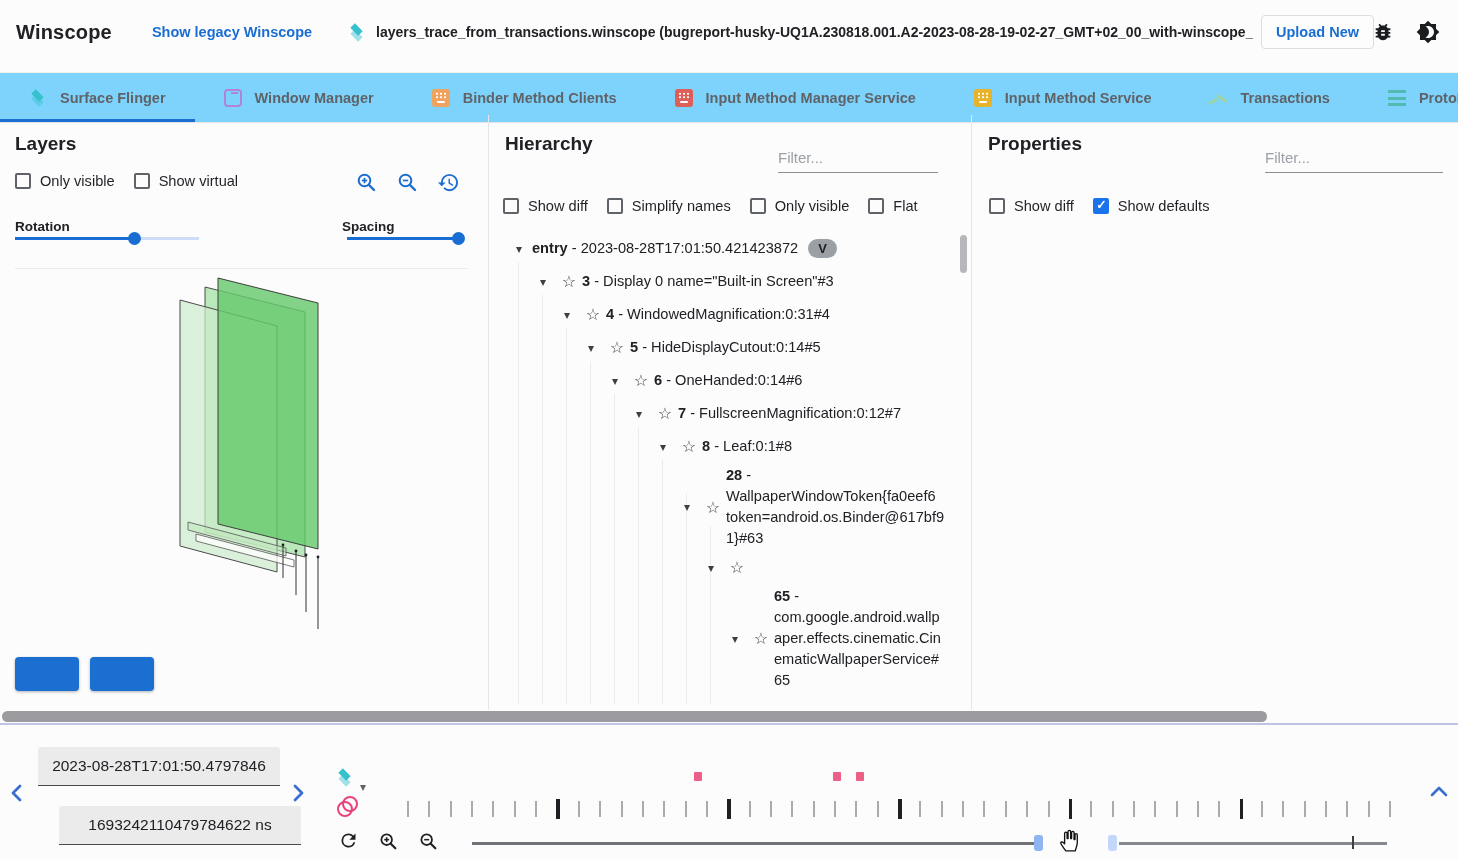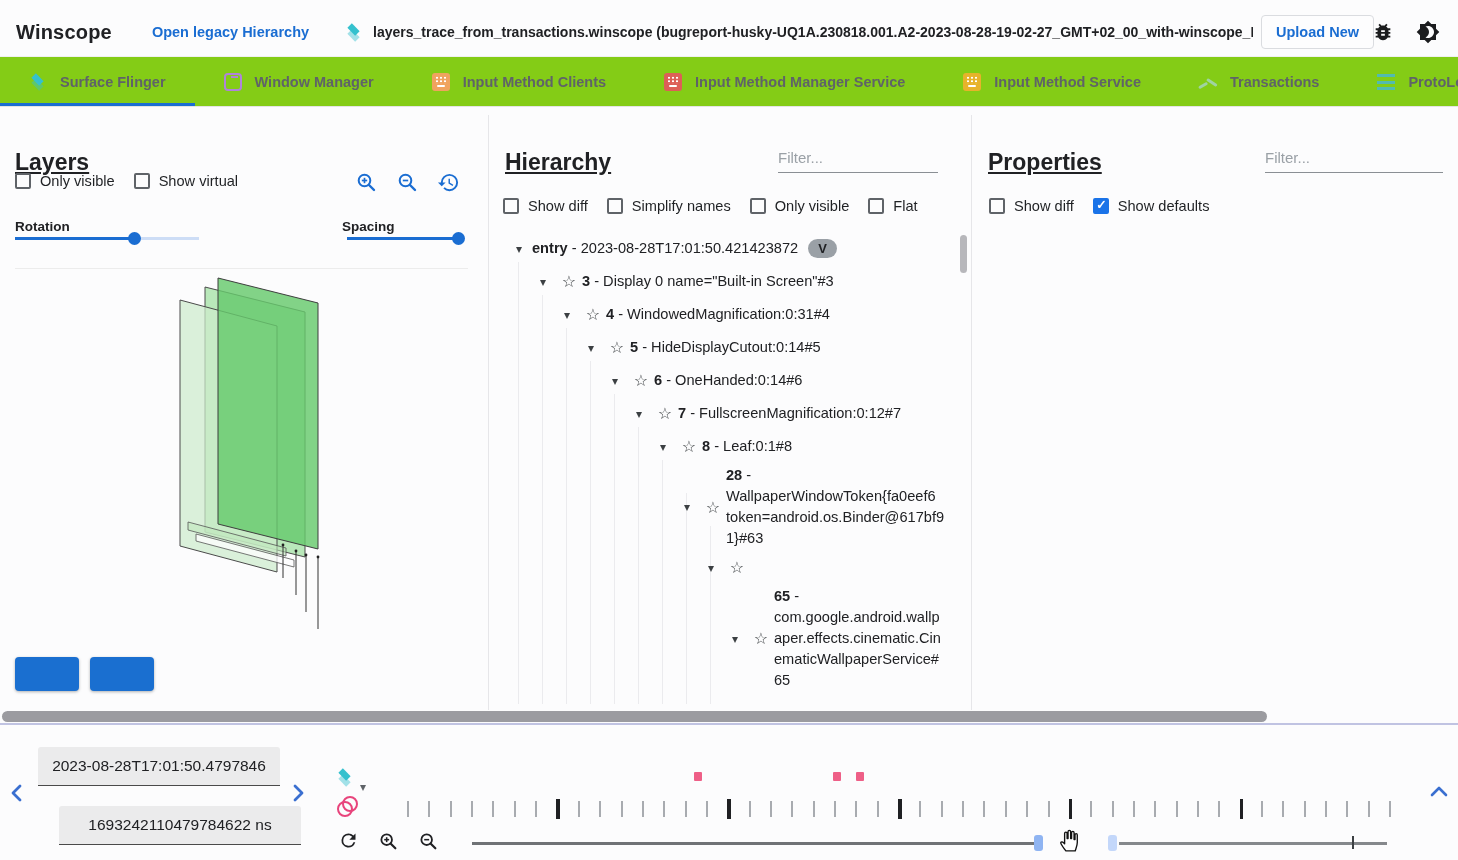--- a/index.html
+++ b/index.html
@@ -37,32 +37,32 @@
   .chart-icon::after{content:"";position:absolute;right:-1px;top:8px;width:12px;height:2.6px;border-radius:2px;
     background:var(--ic,#9fd3a2);transform:rotate(33deg);}
   .lines-icon{background:linear-gradient(#0000 1px,var(--ic,#52bbb1) 1px 4px,#0000 4px 7.5px,
     var(--ic,#52bbb1) 7.5px 10.5px,#0000 10.5px 14px,var(--ic,#52bbb1) 14px 17px,#0000 17px);}
   .rings-icon::before,.rings-icon::after{content:"";position:absolute;width:12px;height:12px;
     border:2.4px solid var(--ic,#e8447c);border-radius:50%;}
   .rings-icon::before{left:0;top:5px;}
   .rings-icon::after{left:5px;top:0;}
 
   
-  #tabbar{position:absolute;left:0;top:56px;width:1458px;height:51px;display:flex;align-items:stretch;
-    border-top:1px solid #f0f0f0;border-bottom:1px solid #e4e4e4;overflow:hidden;background:#84cc16;}
+  #tabbar{position:absolute;left:0;top:72px;width:1458px;height:51px;display:flex;align-items:stretch;
+    border-top:1px solid #f0f0f0;border-bottom:1px solid #e4e4e4;overflow:hidden;background:#7dd3fc;}
   .tab{display:flex;align-items:center;gap:13px;padding:0 29px;font-size:14.5px;font-weight:700;
     color:#5f6368;position:relative;cursor:pointer;white-space:nowrap;}
   .tab.active::after{content:"";position:absolute;left:0;right:0;bottom:0;height:3px;background:#1a6dd2;}
 
   
   .panel{position:absolute;top:115px;height:595px;}
   #panel-layers{left:0;width:489px;border-right:1px solid #e6e6e9;}
   #panel-hierarchy{left:490px;width:482px;border-right:1px solid #e6e6e9;padding-left:14px;}
   #panel-properties{left:973px;width:485px;}
-  .panel-title{position:absolute;left:15px;top:34px;font-size:23px;font-weight:700;color:#202124;text-decoration:underline;}
+  .panel-title{position:absolute;left:15px;top:18px;font-size:19px;font-weight:700;color:#202124;}
   .filter-input{position:absolute;top:32px;width:160px;border:none;border-bottom:1px solid #8a8f94;
     background:transparent;font-family:inherit;font-size:15px;color:#202124;padding:2px 0 6px 0;outline:none;}
   .filter-input::placeholder{color:#9aa0a6;}
   .cb-row{position:absolute;display:flex;align-items:center;gap:19px;}
   .cb{display:flex;align-items:center;gap:9px;font-size:14.6px;color:#1f2124;cursor:pointer;white-space:nowrap;}
   .cbx{width:16px;height:16px;border:2px solid #5f6368;border-radius:2px;position:relative;flex:0 0 auto;}
   .cbx.checked{background:var(--accent,#1a73e8);border-color:var(--accent,#1a73e8);}
   .cbx.checked::after{content:"✓";position:absolute;left:1.5px;top:-3px;color:#fff;font-size:12.5px;font-weight:700;}
 
   
@@ -119,21 +119,21 @@
   #zoom-track-b{position:absolute;left:1119px;top:118px;width:268px;height:3px;background:#85888c;}
   #zoom-track-mark{position:absolute;left:1352px;top:112px;width:2px;height:13px;background:#3c4043;}
   #hand-cursor{position:absolute;left:1058px;top:102px;pointer-events:none;}
   #collapse-chevron{left:1428px;top:60px;}
 </style>
 </head>
 <body style="--accent: #1a73e8;">
 
 <div id="topbar">
   <div id="app-title">Winscope</div>
-  <div id="legacy-link">Open legacy Hierarchy</div>
+  <div id="legacy-link">Show legacy Winscope</div>
   <div id="file-row">
     <span class="gicon layers-icon"></span>
     <span id="file-name">layers_trace_from_transactions.winscope (bugreport-husky-UQ1A.230818.001.A2-2023-08-28-19-02-27_GMT+02_00_with-winscope_REDACTED.zip)</span>
   </div>
   <div id="topbar-right">
     <button id="upload-btn">Upload New</button>
     <span id="bug-icon">
       <svg width="22" height="22" viewBox="0 0 24 24">
           <path fill="#1b1c1e" d="M20 8h-2.81c-.45-.78-1.07-1.45-1.82-1.96L17 4.41 15.59 3l-2.17 2.17C12.96 5.06 12.49 5 12 5c-.49 0-.96.06-1.41.17L8.41 3 7 4.41l1.62 1.63C7.88 6.55 7.26 7.22 6.81 8H4v2h2.09c-.05.33-.09.66-.09 1v1H4v2h2v1c0 .34.04.67.09 1H4v2h2.81c1.04 1.79 2.97 3 5.19 3s4.15-1.21 5.19-3H20v-2h-2.09c.05-.33.09-.66.09-1v-1h2v-2h-2v-1c0-.34-.04-.67-.09-1H20V8zm-6 8h-4v-2h4v2zm0-4h-4v-2h4v2z"></path>
         </svg>
@@ -151,21 +151,21 @@
 <div class="tab active" style="--ic: #35c1ce;">
     <span class="gicon tab-icon layers-icon"></span>
     <span>Surface Flinger</span>
   </div>
     <div class="tab" style="--ic: #b083d9;">
     <span class="gicon tab-icon window-icon"></span>
     <span>Window Manager</span>
   </div>
     <div class="tab" style="--ic: #f0a35e;">
     <span class="gicon tab-icon keyboard-icon"></span>
-    <span>Input Method Clients</span>
+    <span>Binder Method Clients</span>
   </div>
     <div class="tab" style="--ic: #dd5f57;">
     <span class="gicon tab-icon keyboard-icon"></span>
     <span>Input Method Manager Service</span>
   </div>
     <div class="tab" style="--ic: #e7b32a;">
     <span class="gicon tab-icon keyboard-icon"></span>
     <span>Input Method Service</span>
   </div>
     <div class="tab" style="--ic: #9fd3a2;">

